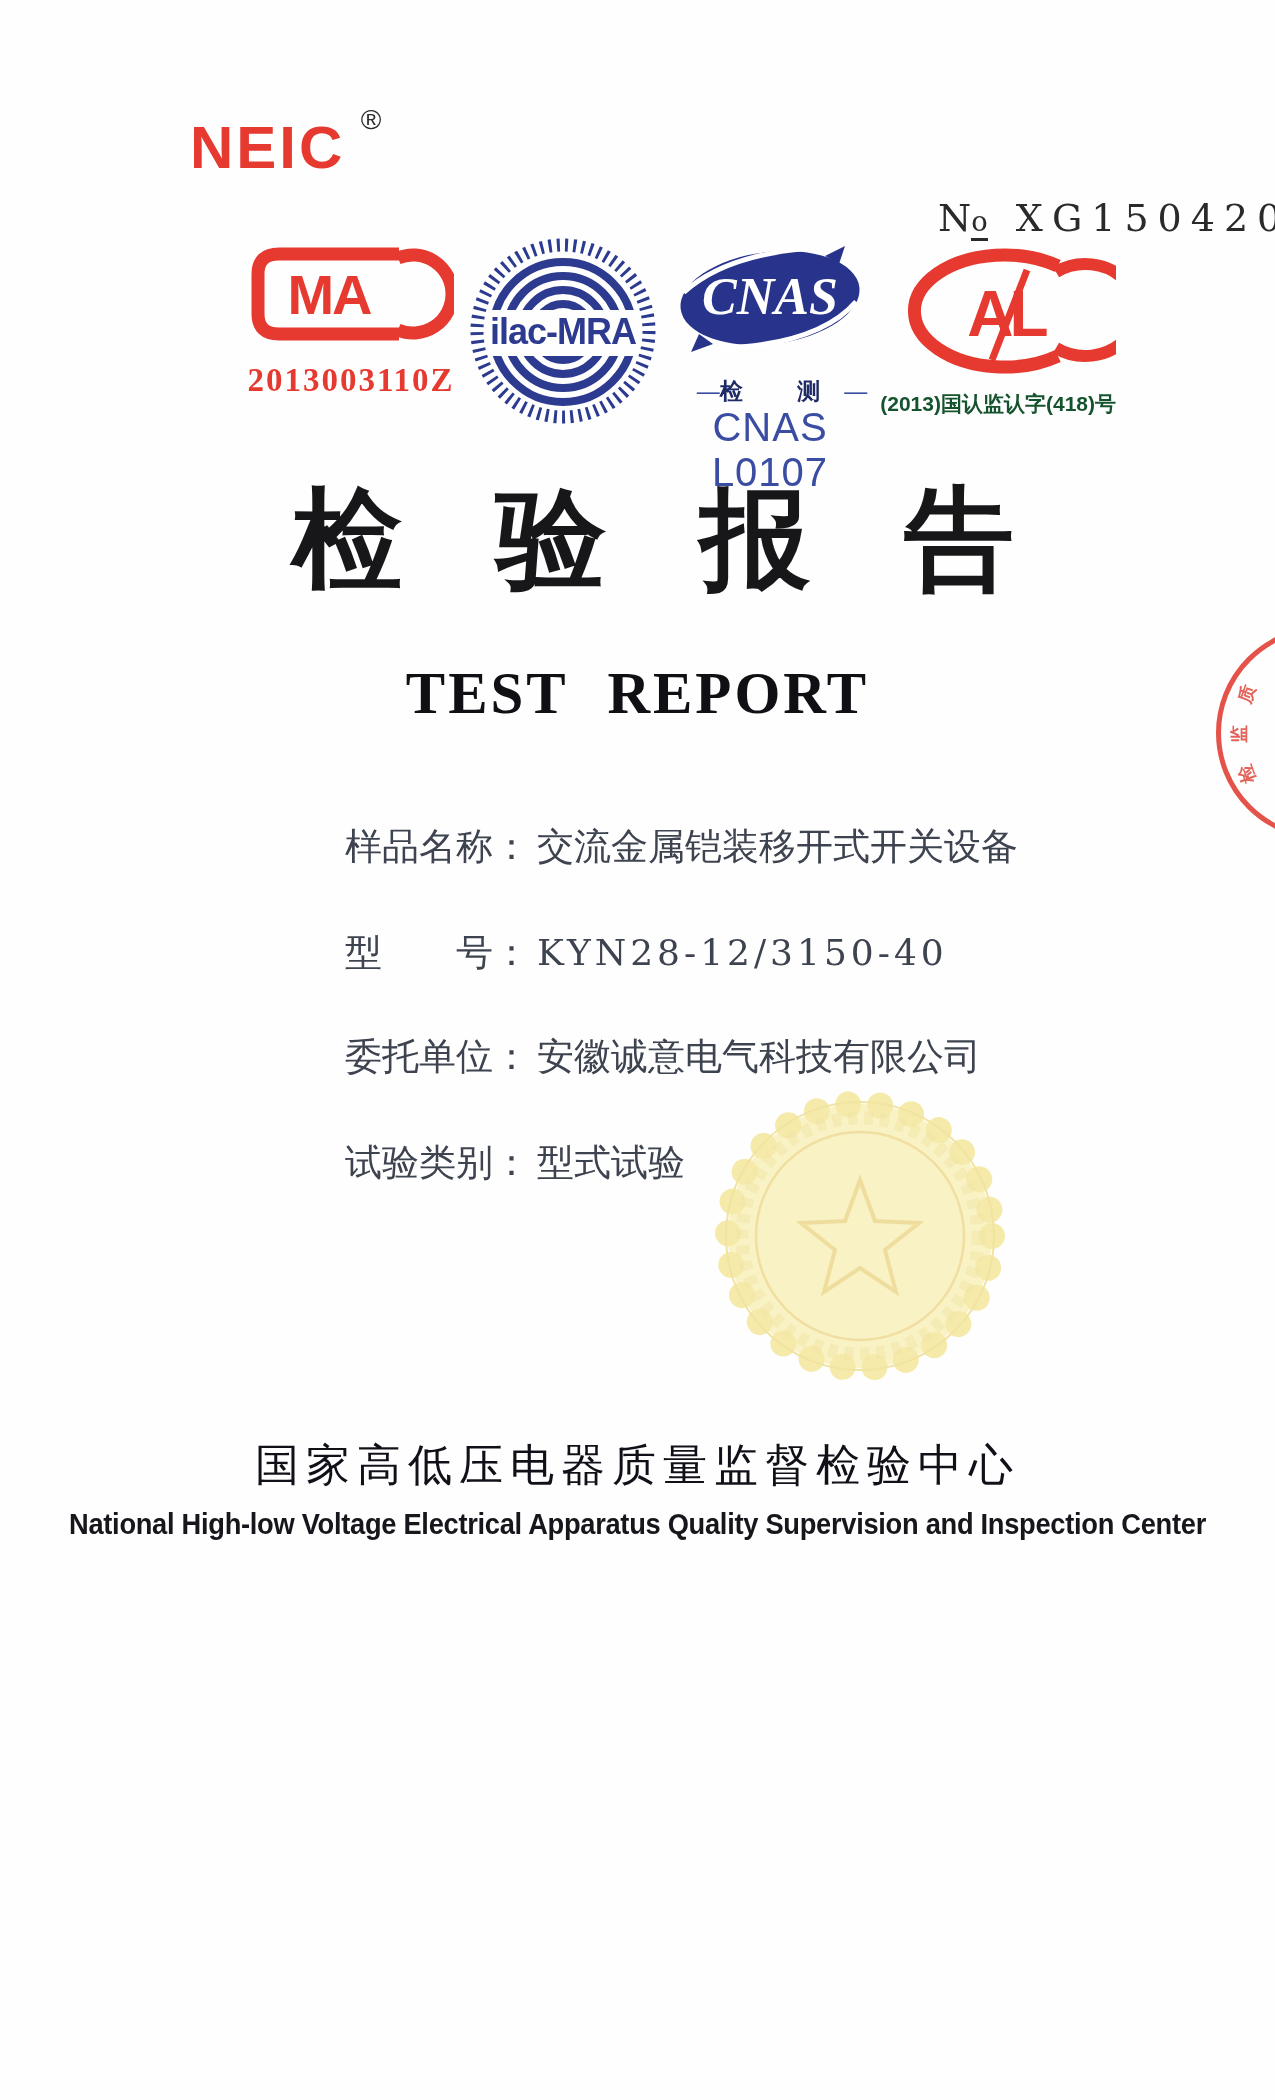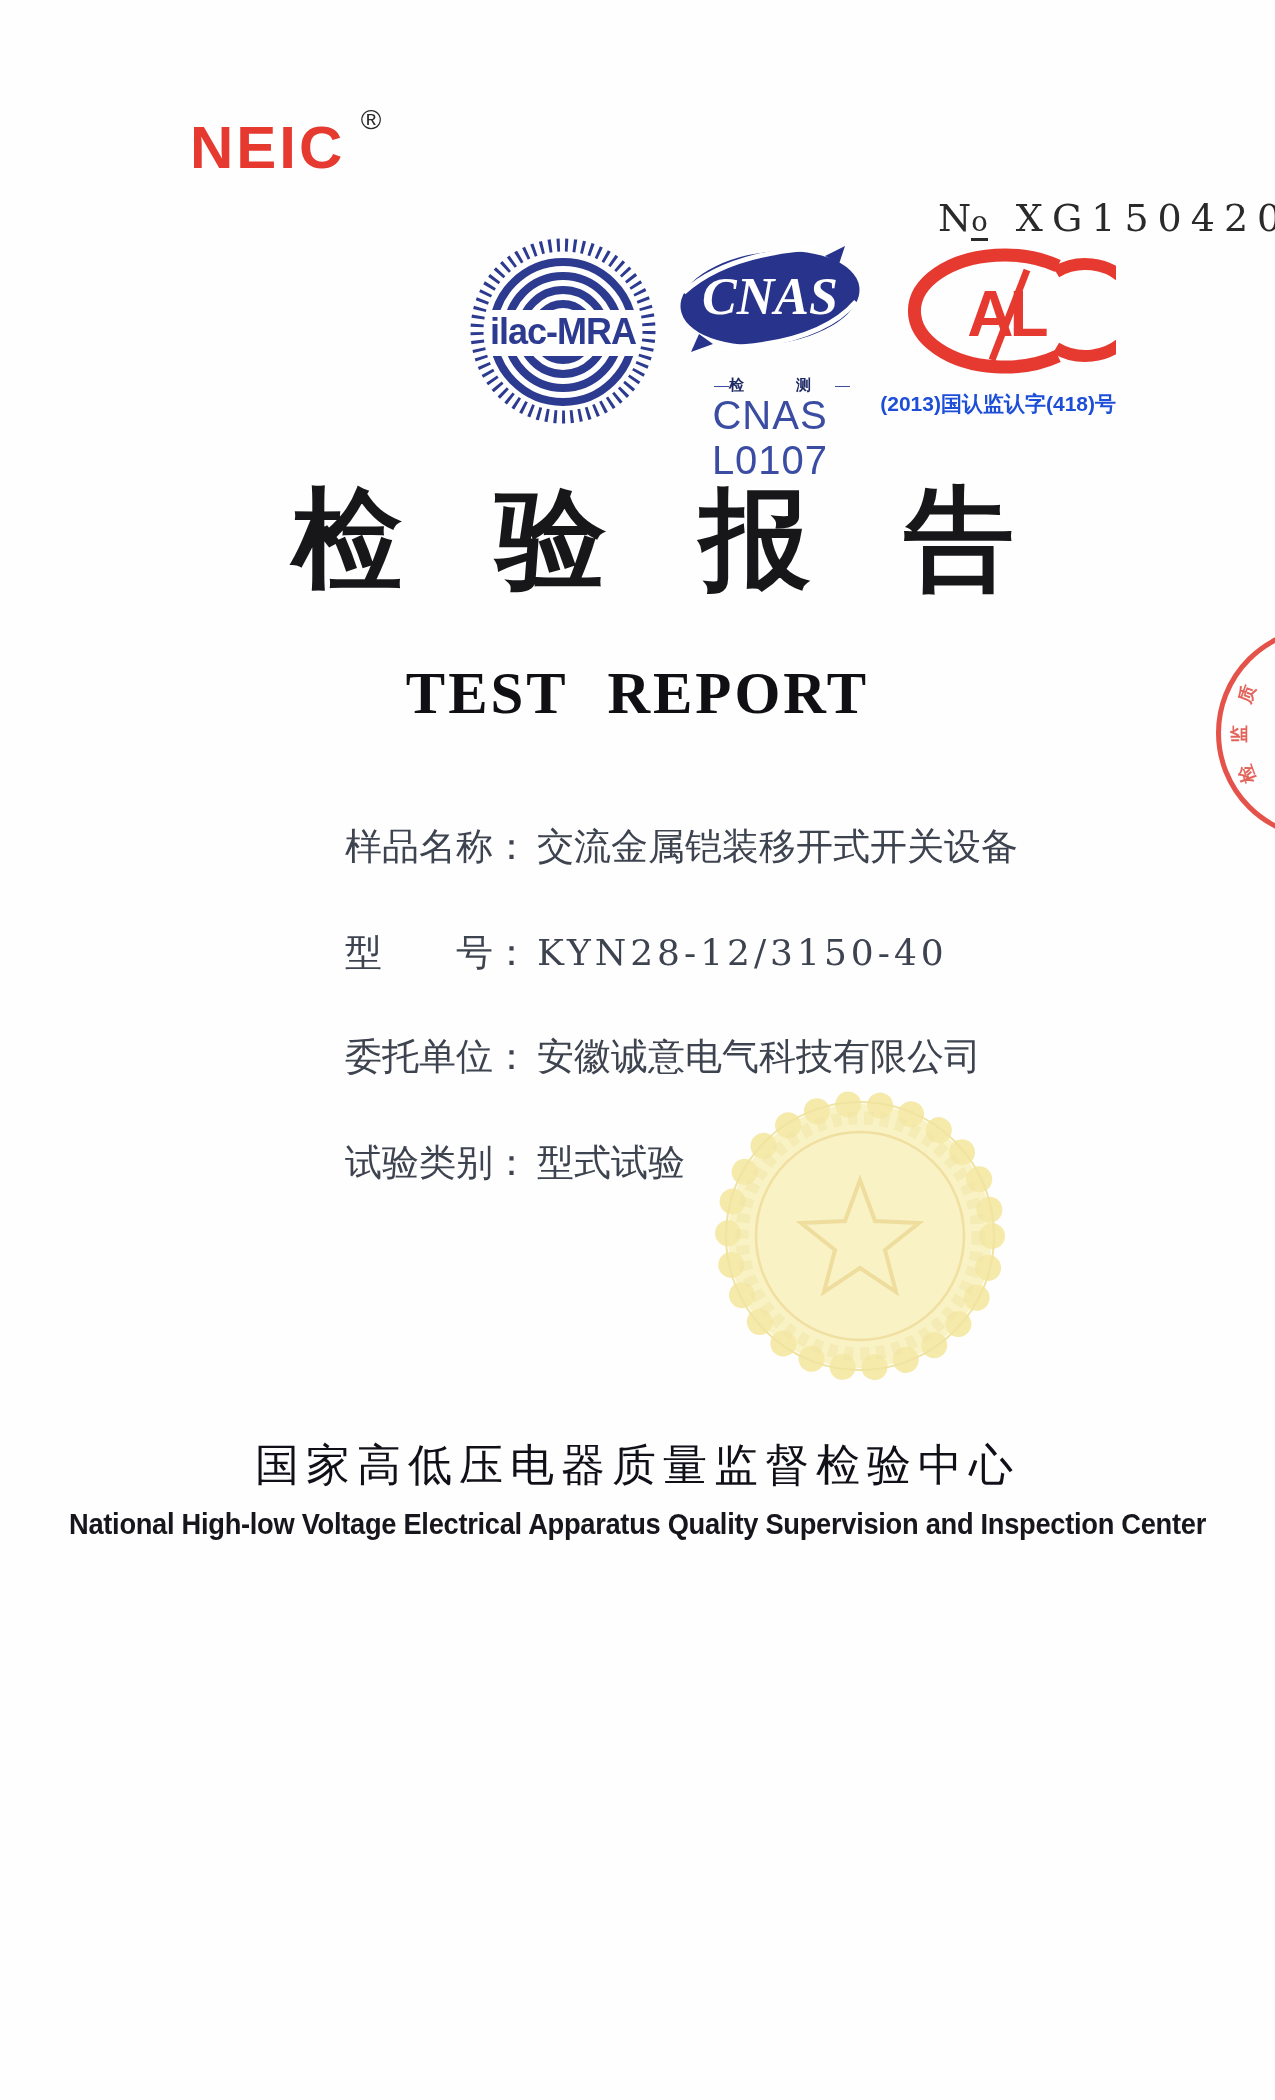--- a/index.html
+++ b/index.html
@@ -37,31 +37,31 @@
   
   .cma-wrap{position:absolute;left:238px;top:244px;width:226px;text-align:center;}
   .cma-num{
     margin-top:14px;
     font-family:"Liberation Serif", serif;font-weight:700;
     font-size:33px;color:#e6392f;letter-spacing:2px;
   }
   .ilac-wrap{position:absolute;left:468px;top:236px;width:190px;height:190px;}
   .cnas-wrap{position:absolute;left:666px;top:240px;width:208px;text-align:center;}
   .cnas-cn{
-    margin-top:8px;font-size:15px;font-weight:700;color:#1d2a66;
+    margin-top:8px;font-size:23px;font-weight:700;color:#1d2a66;
     letter-spacing:24px;text-indent:24px;white-space:nowrap;
   }
   .cnas-cn .dash{letter-spacing:0;text-indent:0;font-weight:400;color:#3a4da3;}
   .cnas-code{
     margin-top:-2px;font-size:40px;color:#3a4da3;letter-spacing:1px;
     font-family:"Liberation Sans", sans-serif;
   }
   .cal-wrap{position:absolute;left:876px;top:248px;width:240px;text-align:right;}
   .cal-caption{
-    margin-top:6px;font-size:21px;font-weight:700;color:#1d4ed8;white-space:nowrap;
+    margin-top:6px;font-size:21px;font-weight:700;color:#14532d;white-space:nowrap;
   }
 
   
   .title-cn{
     position:absolute;left:292px;top:478px;width:722px;
     display:flex;justify-content:space-between;
     font-size:110px;font-weight:900;color:#17171a;line-height:1.1;
     font-family:"Liberation Sans", sans-serif;
   }
   .title-en{
@@ -122,20 +122,28 @@
   <div class="neic">
     <span class="txt">NEIC</span>
     <span class="reg">®</span>
   </div>
 
   <div class="report-no">
     <span>N</span><span class="o">o</span>
     <span class="num">XG15042049</span>
   </div>
 
+  <div class="cma-wrap">
+    <svg width="205" height="100" viewBox="0 0 205 100">
+      <path d="M150,10 H30 Q9,10 9,30 V70 Q9,90 30,90 H150" stroke="#e6392f" stroke-width="13" fill="none"></path>
+      <path d="M149,14 A39,39 0 1 1 149,86" stroke="#e6392f" stroke-width="13" fill="none"></path>
+      <text x="80" y="70" text-anchor="middle" font-family="Liberation Sans, sans-serif" font-size="56" font-weight="900" letter-spacing="-2" fill="#e6392f">MA</text>
+    </svg>
+    <div class="cma-num">2013003110Z</div>
+  </div>
 
   <div class="ilac-wrap">
     <svg width="190" height="190" viewBox="0 0 190 190">
       <defs>
         <clipPath id="ilacTop">
             <rect x="14" y="16" width="162" height="58"></rect>
           </clipPath>
         <clipPath id="ilacBot">
             <rect x="14" y="120" width="162" height="58"></rect>
           </clipPath>

